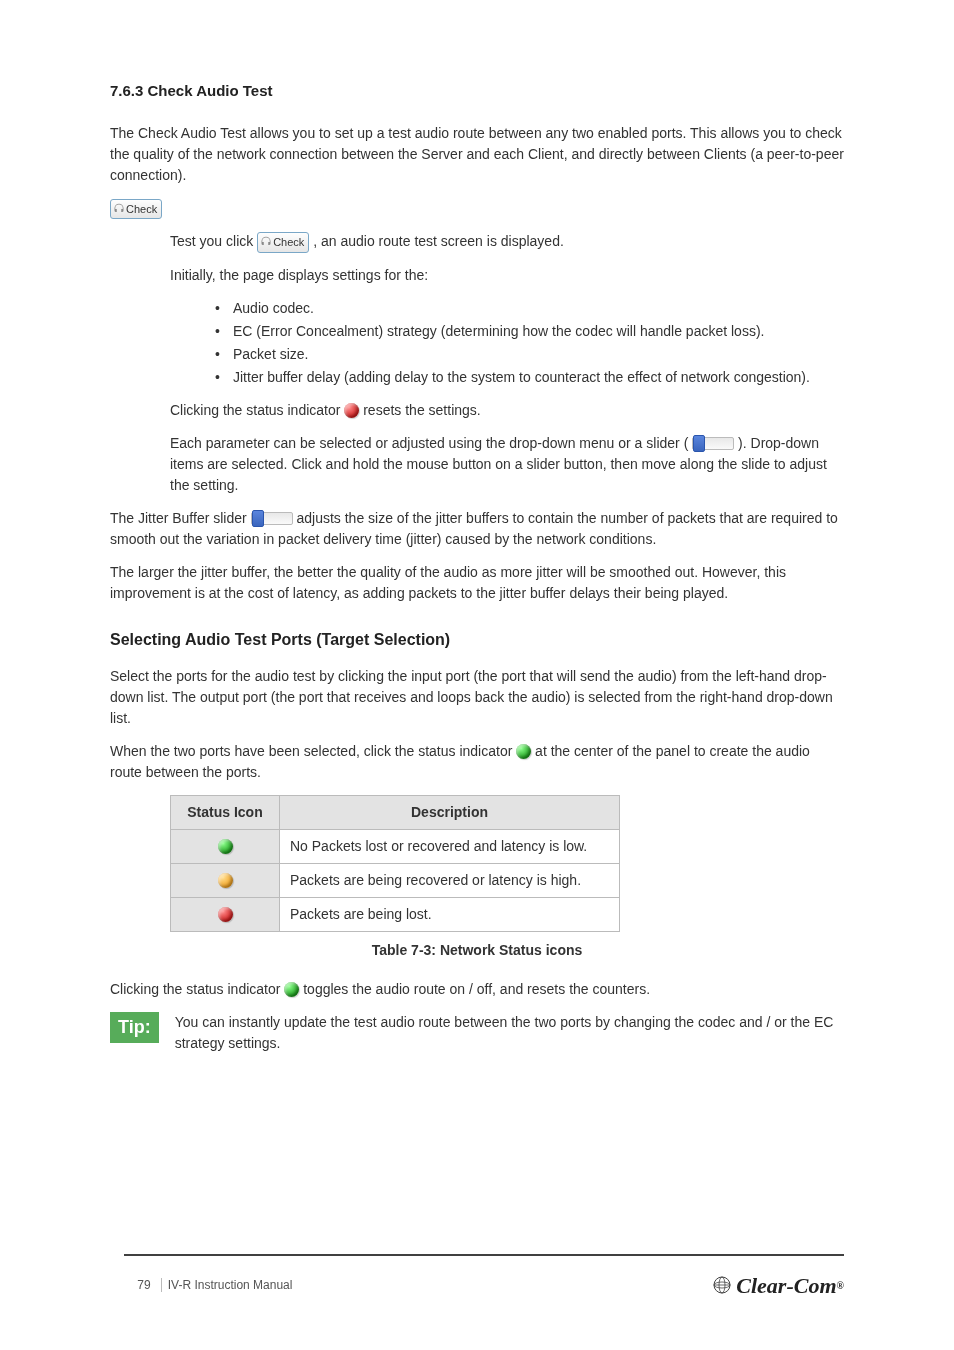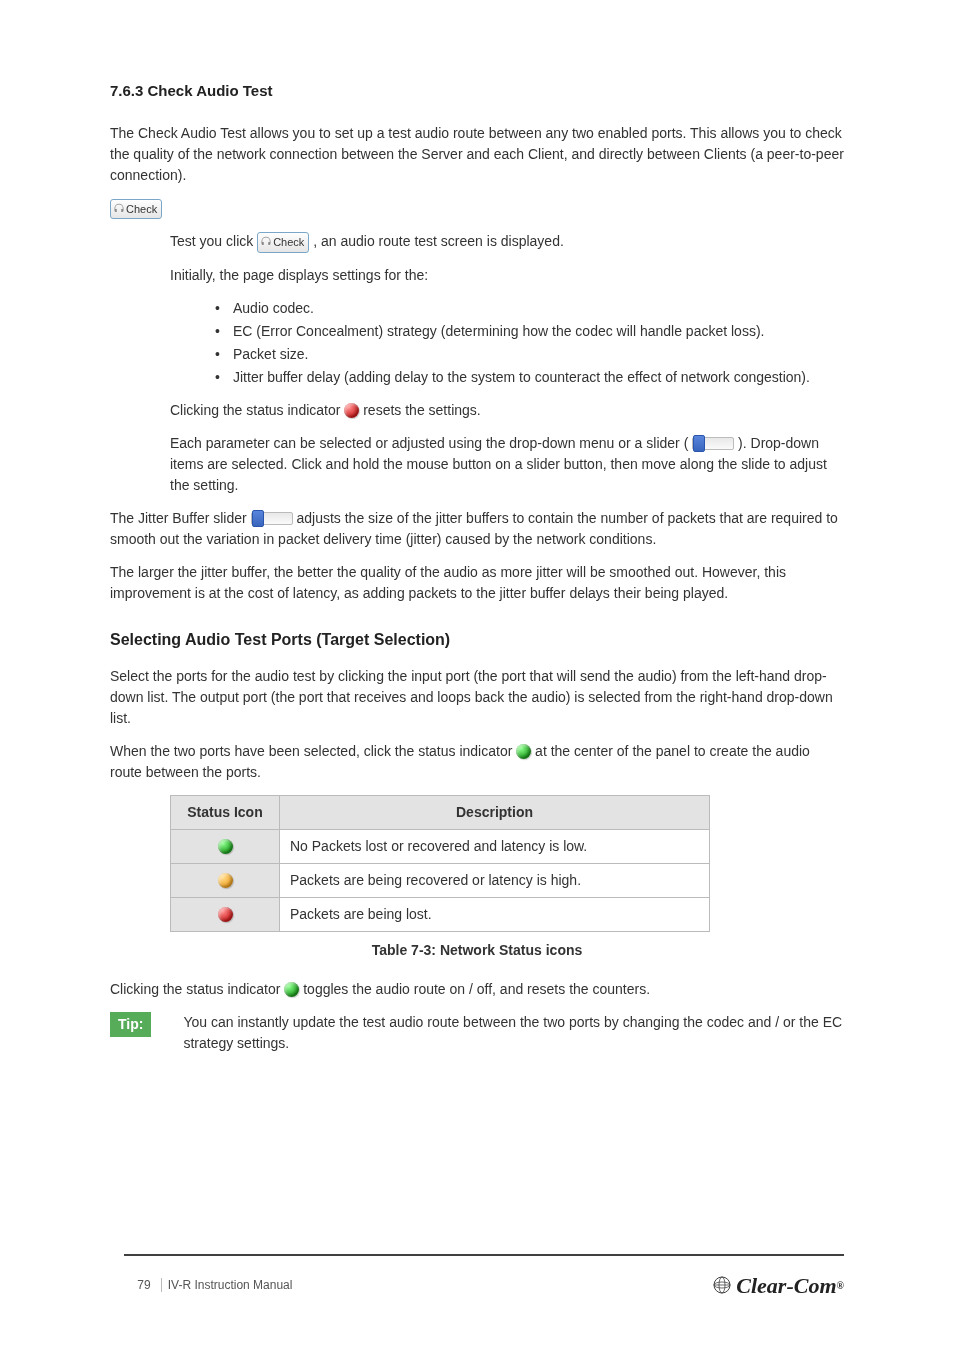--- a/index.html
+++ b/index.html
@@ -93,21 +93,21 @@
     width: 10px;
     height: 15px;
     background: linear-gradient(#5a85dd, #3a65bd);
     border: 1px solid #2a55ad;
     border-radius: 2px;
     top: -3px;
     left: 0;
   }
   table.status-table {
     border-collapse: collapse;
-    width: 540px;
+    width: 450px;
     margin: 6px 0 8px 60px;
     font-size: 14px;
   }
   table.status-table th, table.status-table td {
     border: 1px solid #bbb;
     padding: 6px 10px;
   }
   table.status-table th {
     background: #e3e3e3;
     font-weight: bold;
@@ -127,23 +127,23 @@
   .tip-block {
     display: flex;
     align-items: flex-start;
     margin: 12px 0 0 0;
   }
   .tip-label {
     display: inline-block;
     background: #57ac5a;
     color: white;
     font-weight: bold;
-    font-size: 14px;
+    font-size: 18px;
     padding: 2px 8px;
-    margin-right: 32px;
+    margin-right: 16px;
     white-space: nowrap;
   }
   .tip-text {
     flex: 1;
   }
   .footer {
     position: absolute;
     bottom: 38px;
     left: 124px;
     right: 110px;

